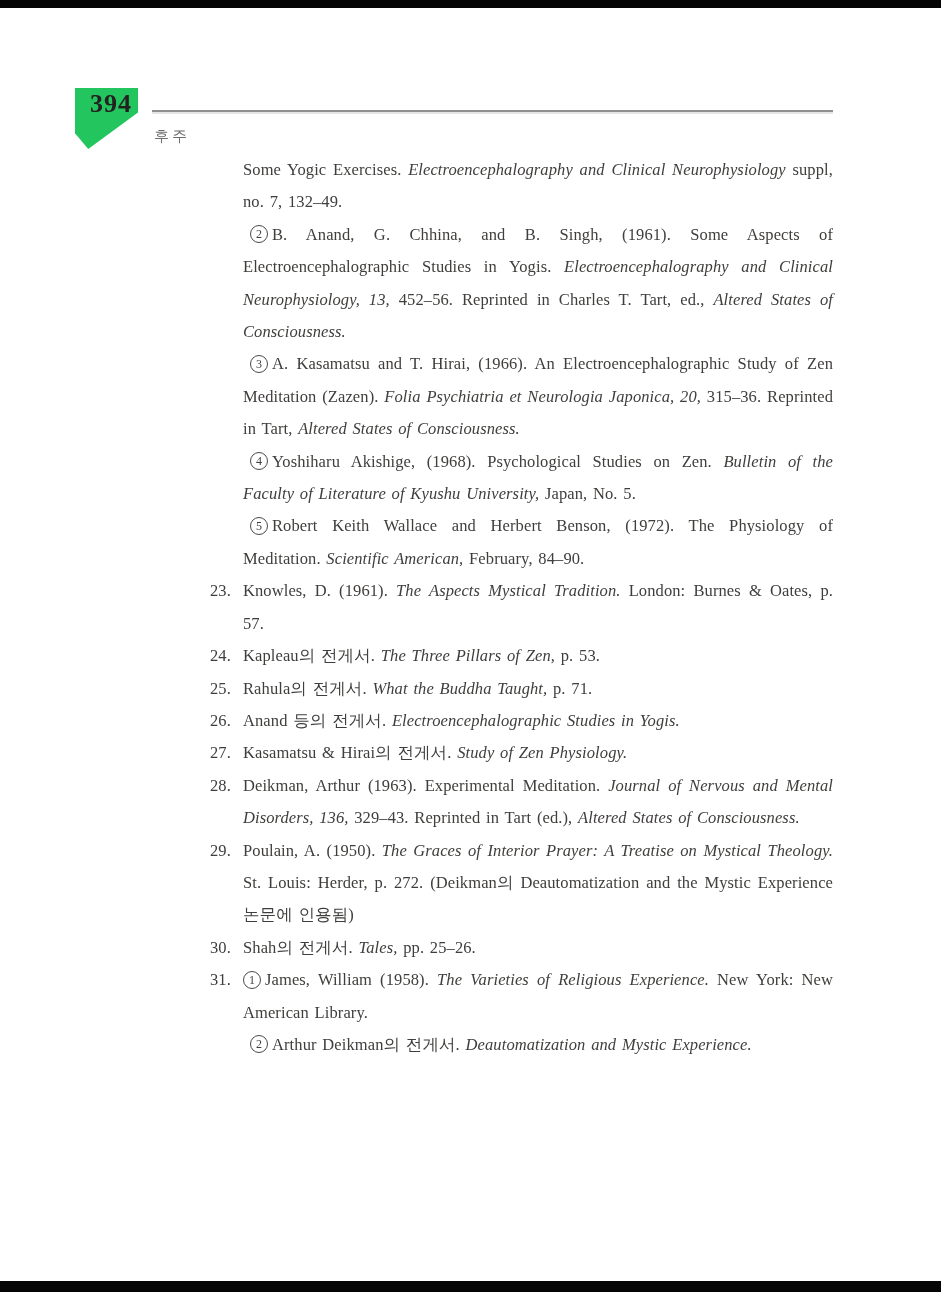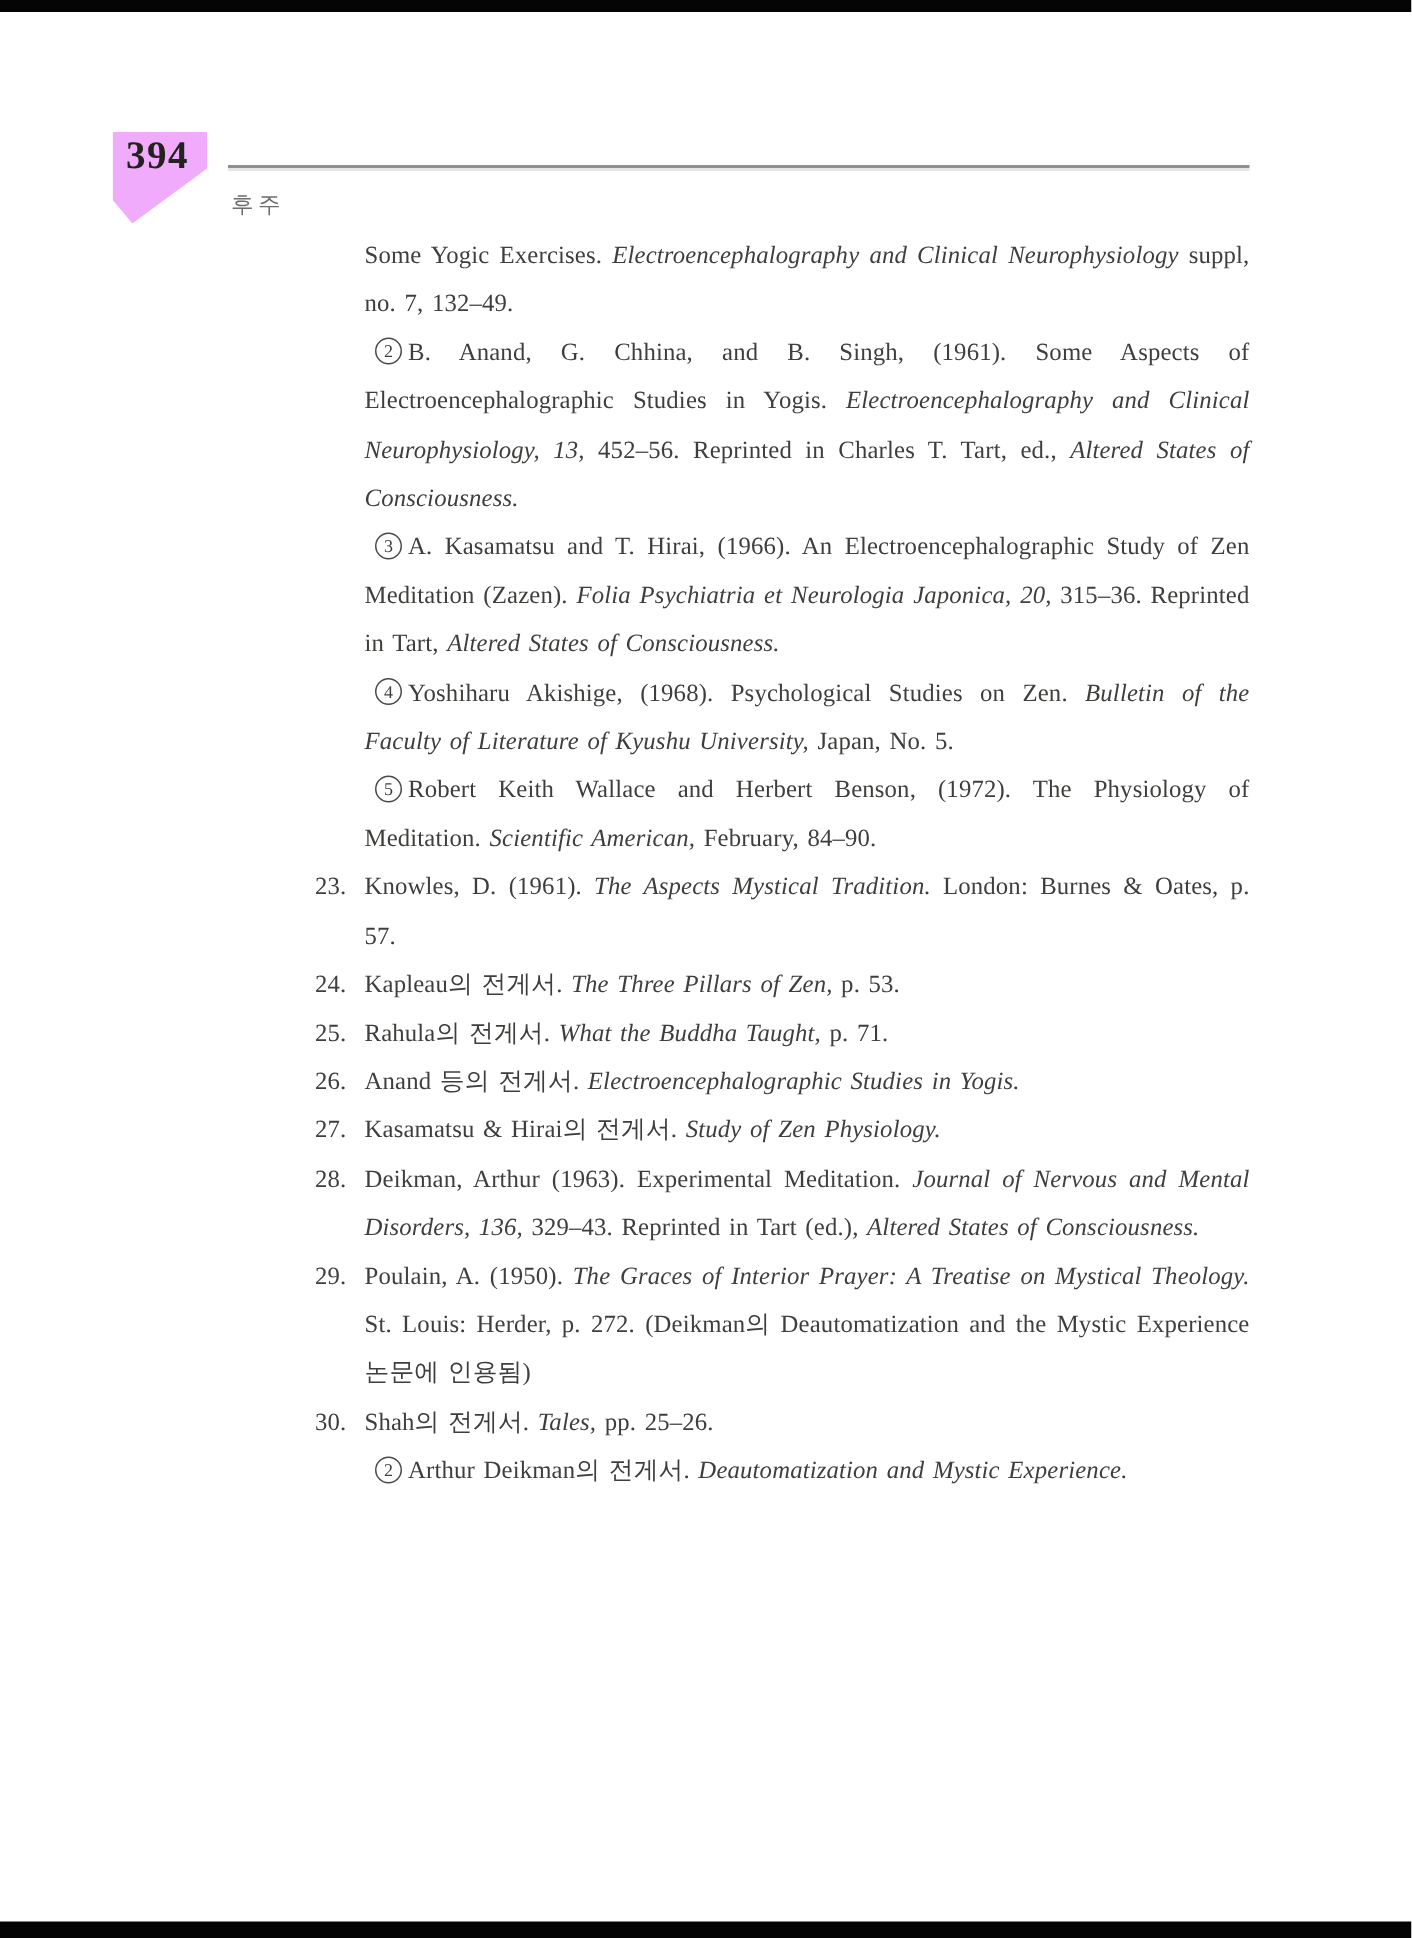--- a/index.html
+++ b/index.html
@@ -14,22 +14,23 @@
   .scan-border-top {
     position: absolute; top: 0; left: 0; width: 941px; height: 8px;
     background: #050505;
   }
   .scan-border-bottom {
     position: absolute; bottom: 0; left: 0; width: 941px; height: 11px;
     background: #050505;
   }
   .page-tab {
     position: absolute; left: 75px; top: 88px; width: 63px; height: 61px;
-    background: #f0abfc;
+    background: #22c55e;
     clip-path: polygon(0 0, 100% 0, 100% 40%, 21% 100%, 0 74%);
+    text-align: center;
   }
   .page-tab .page-num {
     display: block;
     margin: 1px 0 0 9px;
     font-size: 26px;
     font-weight: bold;
     letter-spacing: 1px;
     color: #242220;
   }
   .header-label {
@@ -88,16 +89,17 @@
     <p class="note circ"><span class="circ-marker">4</span><span>Yoshiharu Akishige, (1968). Psychological Studies on Zen. </span><em>Bulletin of the Faculty of Literature of Kyushu University,</em><span> Japan, No. 5.</span></p>
     <p class="note circ"><span class="circ-marker">5</span><span>Robert Keith Wallace and Herbert Benson, (1972). The Physiology of Meditation. </span><em>Scientific American,</em><span> February, 84–90.</span></p>
     <p class="note num"><span class="num-marker">23.</span><span>Knowles, D. (1961). </span><em>The Aspects Mystical Tradition.</em><span> London: Burnes &amp; Oates, p. 57.</span></p>
     <p class="note num"><span class="num-marker">24.</span><span>Kapleau의 전게서. </span><em>The Three Pillars of Zen,</em><span> p. 53.</span></p>
     <p class="note num"><span class="num-marker">25.</span><span>Rahula의 전게서. </span><em>What the Buddha Taught,</em><span> p. 71.</span></p>
     <p class="note num"><span class="num-marker">26.</span><span>Anand 등의 전게서. </span><em>Electroencephalographic Studies in Yogis.</em></p>
     <p class="note num"><span class="num-marker">27.</span><span>Kasamatsu &amp; Hirai의 전게서. </span><em>Study of Zen Physiology.</em></p>
     <p class="note num"><span class="num-marker">28.</span><span>Deikman, Arthur (1963). Experimental Meditation. </span><em>Journal of Nervous and Mental Disorders, 136,</em><span> 329–43. Reprinted in Tart (ed.), </span><em>Altered States of Consciousness.</em></p>
     <p class="note num"><span class="num-marker">29.</span><span>Poulain, A. (1950). </span><em>The Graces of Interior Prayer: A Treatise on Mystical Theology.</em><span> St. Louis: Herder, p. 272. (Deikman의 Deautomatization and the Mystic Experience 논문에 인용됨)</span></p>
     <p class="note num"><span class="num-marker">30.</span><span>Shah의 전게서. </span><em>Tales,</em><span> pp. 25–26.</span></p>
+    <p class="note num"><span class="num-marker">31.</span><span class="circ-marker">1</span><span>James, William (1958). </span><em>The Varieties of Religious Experience.</em><span> New York: New American Library.</span></p>
     <p class="note circ"><span class="circ-marker">2</span><span>Arthur Deikman의 전게서. </span><em>Deautomatization and Mystic Experience.</em></p>
   </main>
 
 <div class="scan-border-bottom"></div>
 
 </body></html>

